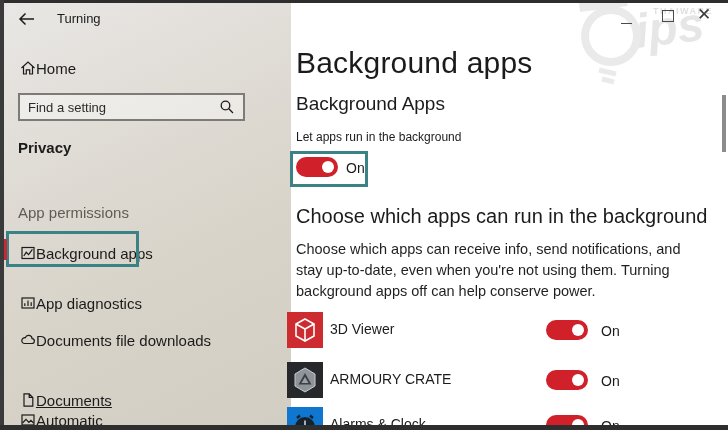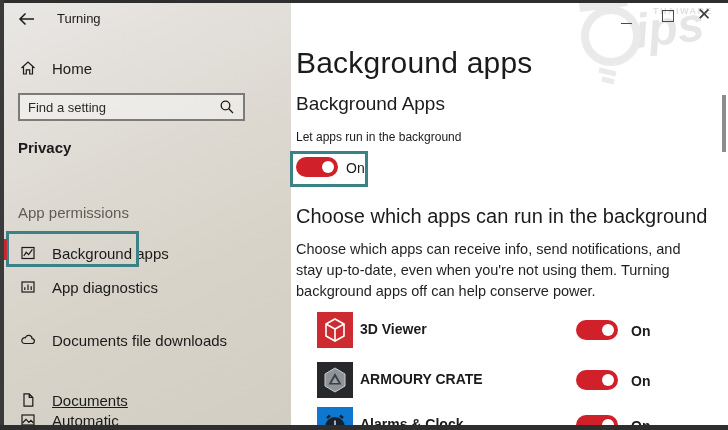--- a/index.html
+++ b/index.html
@@ -23,21 +23,21 @@
   }
   .main { position:absolute; left:291px; top:3px; width:437px; height:422px; background:#ffffff; z-index:1; }
 
   .abs { position:absolute; }
 
   .back-btn { left:14px; top:8px; width:18px; height:16px; cursor:pointer; }
   .app-title { left:53px; top:8px; font-size:13px; }
 
   .nav-item { position:absolute; left:16px; height:20px; display:flex; align-items:center; cursor:pointer; }
   .nav-item .ic { width:16px; height:16px; flex:0 0 16px; }
-  .nav-item .lbl { margin-left:16px; font-size:15px; white-space:nowrap; }
+  .nav-item .lbl { font-size:15px; white-space:nowrap; }
 
   .search-box {
     position:absolute; left:14px; top:90px; width:227px; height:28px;
     border:2px solid #7d7b77; background:rgba(255,255,255,0.42);
     display:flex; align-items:center; padding:0 8px;
   }
   .search-box input {
     flex:1; border:none; outline:none; background:transparent;
     font-family:inherit; font-size:13px; color:#1b1b1b;
   }
@@ -56,21 +56,21 @@
   .toggle-highlight { position:absolute; left:290px; top:151px; width:78px; height:36px; border:3px solid #3a8285; z-index:5; }
 
   .toggle { position:absolute; width:42px; height:20px; border-radius:10px; background:#d0202a; cursor:pointer; }
   .toggle::after { content:""; position:absolute; right:4px; top:4px; width:12px; height:12px; border-radius:50%; background:#ffffff; }
   .toggle-main { left:296px; top:157px; }
   .on-main { left:346px; top:160px; font-size:14px; }
 
   .choose-heading { left:296px; top:205px; font-size:20px; font-weight:400; }
   .choose-desc { left:296px; top:239px; width:404px; font-size:14.5px; line-height:21px; color:#201f1e; }
 
-  .app-row { position:absolute; left:317px; width:340px; height:36px;font-weight:bold; }
+  .app-row { position:absolute; left:287px; width:340px; height:36px; }
   .app-icon { position:absolute; left:0; top:0; width:36px; height:36px; }
   .app-name { position:absolute; left:43px; top:9px; font-size:14px; white-space:nowrap; }
   .app-row .toggle { left:259px; top:8px; }
   .app-on { position:absolute; left:314px; top:11px; font-size:14px; }
   .row-0 { top:312px; } .row-1 { top:362px; } .row-2 { top:407px; }
 
   .win-controls { z-index:20; }
   .btn-min { left:620px; top:8px; width:14px; height:16px; cursor:pointer; }
   .btn-min i { position:absolute; left:1px; top:15px; width:11px; height:0; border-top:1.6px solid #4a4a4a; }
   .btn-max { left:662px; top:10px; width:12px; height:12px; border:1.6px solid #4a4a4a; cursor:pointer; }
@@ -111,21 +111,21 @@
   <div class="abs group-heading">App permissions</div>
 
   <div class="nav-item" style="top:240px;">
     <svg class="ic" viewBox="0 0 16 16">
       <rect x="2" y="2.5" width="12" height="11" stroke="#1b1b1b" stroke-width="1.2" fill="none"></rect>
       <path d="M3.8 11 L6.2 7.3 L8.6 9.6 L12.4 4.4" stroke="#1b1b1b" stroke-width="1.2" fill="none"></path>
     </svg>
     <span class="lbl">Background apps</span>
   </div>
 
-  <div class="nav-item" style="top:274px;align-items:center;">
+  <div class="nav-item" style="top:290px;align-items:center;">
     <svg class="ic" viewBox="0 0 16 16">
       <rect x="2" y="3" width="12" height="10" stroke="#1b1b1b" stroke-width="1.2" fill="none"></rect>
       <path d="M4.8 11 V8.2 M8 11 V5.6 M11.2 11 V7.2" stroke="#1b1b1b" stroke-width="1.2" fill="none"></path>
     </svg>
     <span class="lbl">App diagnostics</span>
   </div>
 
   <div class="nav-item" style="top:327px;">
     <svg class="ic" viewBox="0 0 16 16">
       <path d="M4.2 11.5 h7.6 a2.4 2.4 0 0 0 .3-4.8 a3.5 3.5 0 0 0-6.8-1 a2.9 2.9 0 0 0-1.1 5.8 z" stroke="#1b1b1b" stroke-width="1.2" fill="none"></path>

